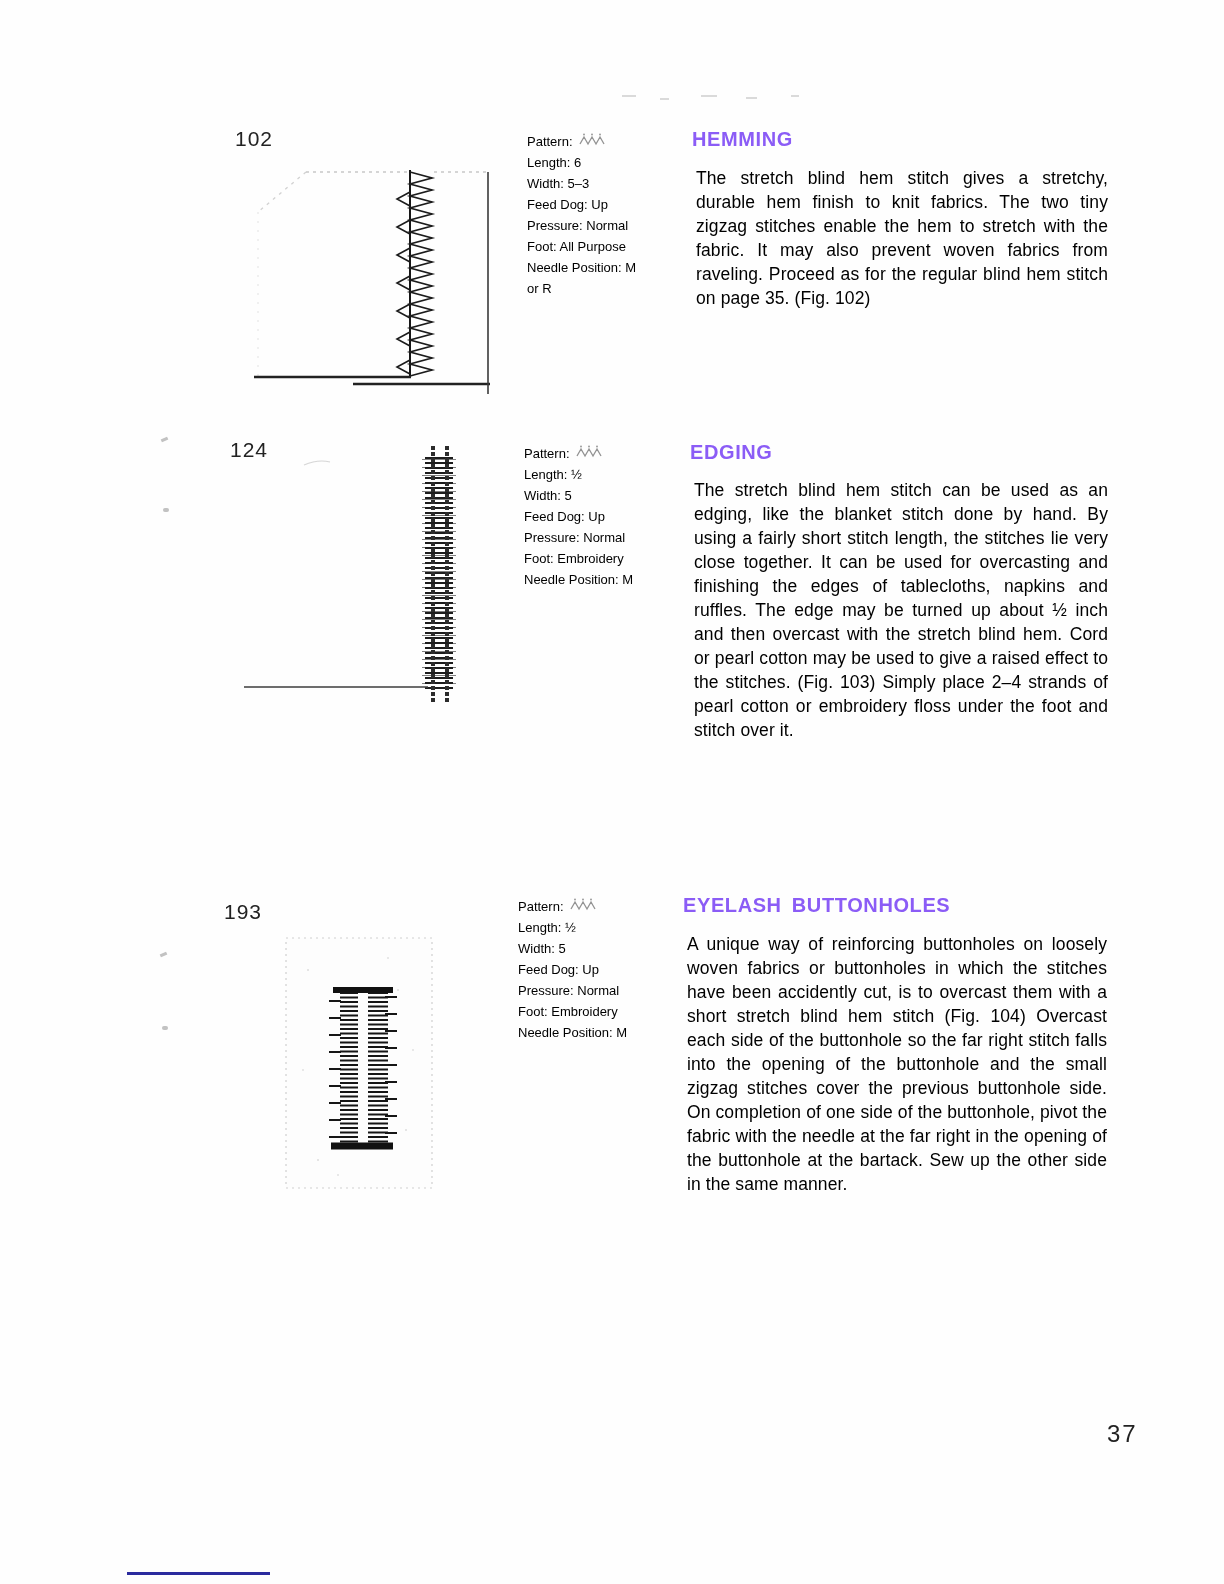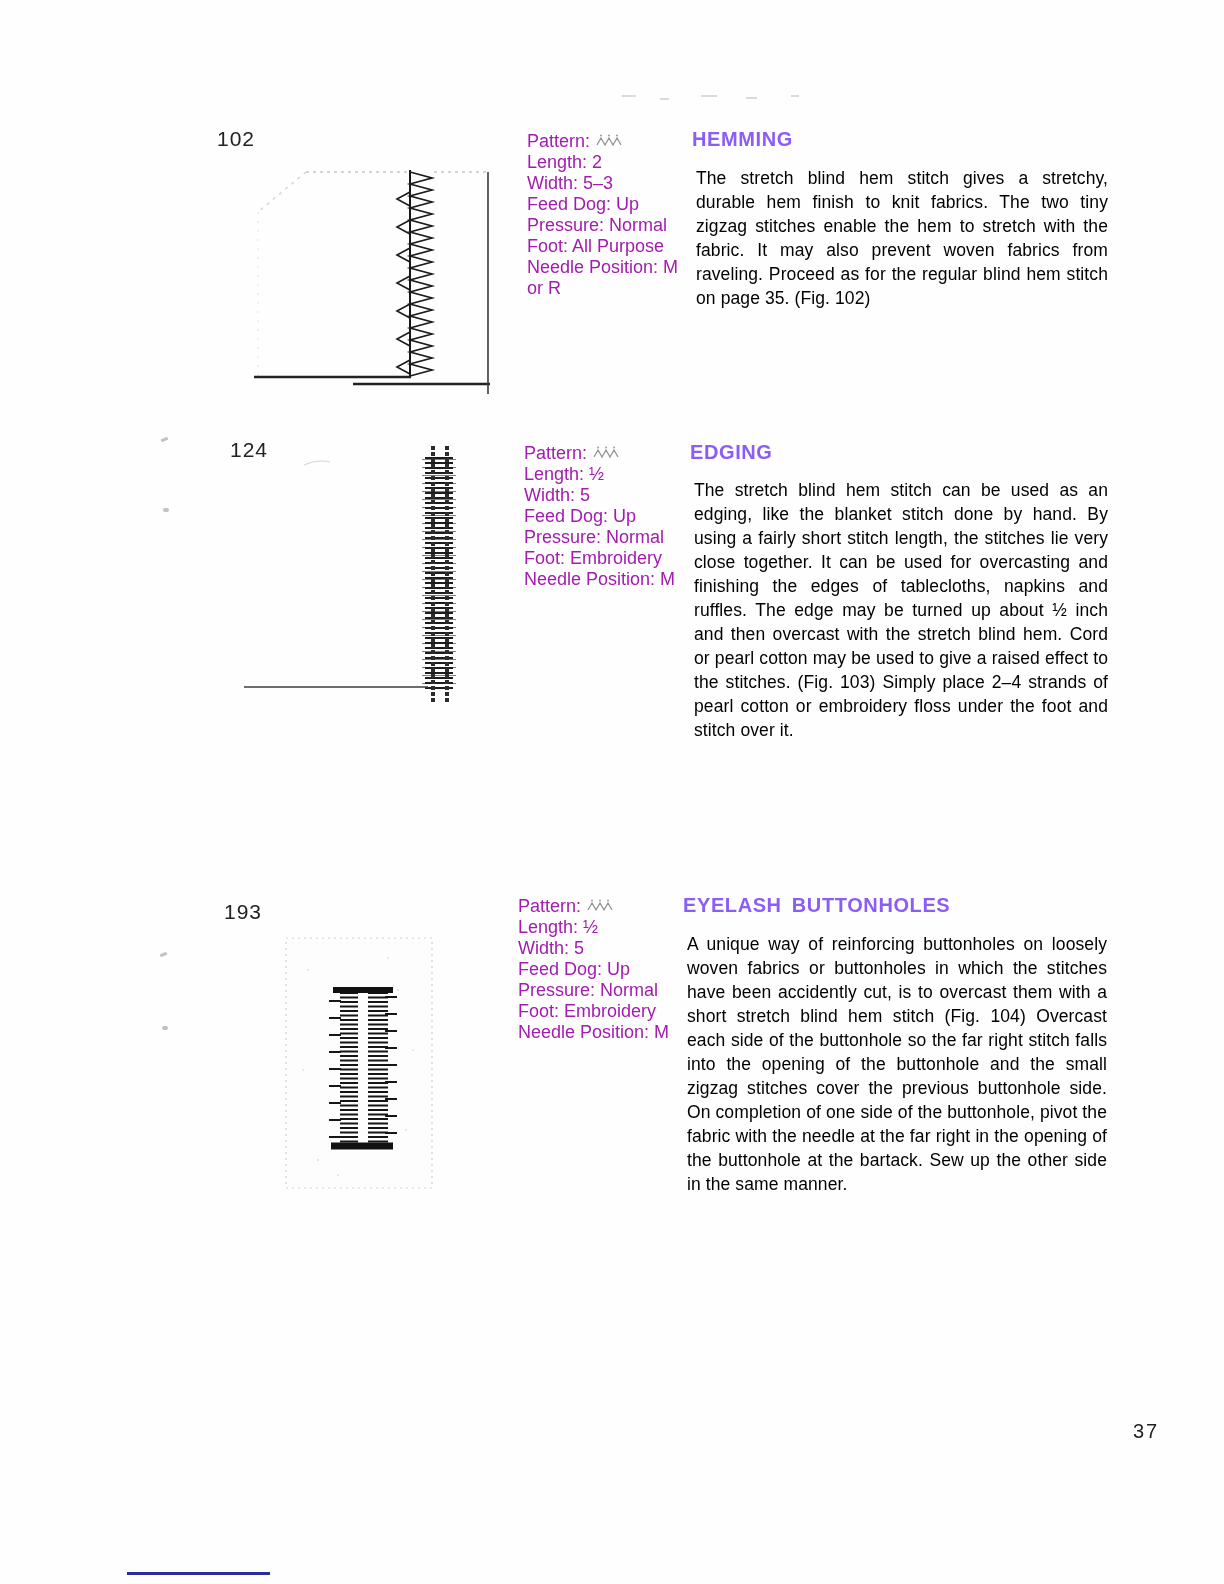--- a/index.html
+++ b/index.html
@@ -2,29 +2,29 @@
 <html><head>
 <meta charset="utf-8">
 <style>
   html,body{margin:0;padding:0;background:#e8e8e8;}
   .page{
     position:relative;width:1224px;height:1584px;background:#fefefe;
     font-family:"Liberation Sans",sans-serif;color:#1f1f1f;overflow:hidden;
     margin:0 auto;
   }
   .figlabel{position:absolute;font-size:21px;color:#222;letter-spacing:1px;}
-  .specs{position:absolute;width:168px;font-size:18px;line-height:21px;color:#a21caf;}
+  .specs{position:absolute;width:168px;font-size:13px;line-height:21px;color:#000000;}
   .specline{white-space:nowrap;}
   .specline.orR{text-align:left;padding-right:2px;}
   .pattern-line svg{vertical-align:-2px;margin-left:5px;opacity:.75;}
   .sectitle{position:absolute;margin:0;font-size:20px;font-weight:bold;color:#8b5cf6;
     letter-spacing:.6px;word-spacing:4px;}
   .bodytext{position:absolute;margin:4px;font-size:17.5px;line-height:24px;
     text-align:justify;color:#000000;letter-spacing:.1px;}
-  .pagenum{position:absolute;font-size:20px;color:#222;letter-spacing:2px;margin-left:26px;}
+  .pagenum{position:absolute;font-size:24px;color:#222;letter-spacing:2px;}
   .footer-line{position:absolute;height:3px;}
   .smudge{position:absolute;background:#b0b0b0;height:2px;opacity:.45;}
   .speck{position:absolute;background:#8f8f8f;opacity:.55;}
   figure{margin:0;padding:0;position:absolute;}
 </style>
 </head>
 <body>
 
 <div class="page">
 
@@ -32,21 +32,21 @@
   <span class="smudge" style="left:660px;top:98px;width:9px;"></span>
   <span class="smudge" style="left:701px;top:95px;width:16px;"></span>
   <span class="smudge" style="left:746px;top:97px;width:11px;"></span>
   <span class="smudge" style="left:791px;top:95px;width:8px;"></span>
 
   <span class="speck" style="left:161px;top:438px;width:7px;height:3px;transform:rotate(-25deg);"></span>
   <span class="speck" style="left:163px;top:508px;width:6px;height:4px;border-radius:2px;"></span>
   <span class="speck" style="left:160px;top:953px;width:7px;height:3px;transform:rotate(-25deg);"></span>
   <span class="speck" style="left:162px;top:1026px;width:6px;height:4px;border-radius:2px;"></span>
 
-  <div class="figlabel" style="left:217px;top:127px;">102</div>
+  <div class="figlabel" style="left:235px;top:127px;">102</div>
 
   <figure style="left:248px;top:166px;">
     <svg width="248" height="234" viewBox="0 0 248 234">
 
       <path d="M58,6 H160 M186,6 H238" stroke="#b9b9b9" stroke-width="1.5" stroke-dasharray="3 4" fill="none" opacity=".8"></path>
       <path d="M58,6 L10,46" stroke="#bdbdbd" stroke-width="1.3" stroke-dasharray="3 5" fill="none" opacity=".7"></path>
       <path d="M10,46 V211" stroke="#cccccc" stroke-width="1" stroke-dasharray="2 7" fill="none" opacity=".55"></path>
 
       <path d="M162,4 V212" stroke="#161616" stroke-width="2" fill="none"></path>
 
@@ -61,21 +61,21 @@
     </svg>
   </figure>
 
   <div class="specs" style="left:527px;top:131px;">
     <div class="specline pattern-line"><span>Pattern:</span><svg width="30" height="16" viewBox="0 0 30 16">
           <path d="M2 12 L6 5 L10 12 L14 5 L18 12 L22 5 L26 12" stroke="#6f6f6f" stroke-width="1.3" fill="none"></path>
           <circle cx="6" cy="2.5" r=".9" fill="#6f6f6f"></circle>
           <circle cx="14" cy="2.5" r=".9" fill="#6f6f6f"></circle>
           <circle cx="22" cy="2.5" r=".9" fill="#6f6f6f"></circle>
         </svg></div>
-    <div class="specline">Length:  2</div>
+    <div class="specline">Length:  6</div>
     <div class="specline">Width:  5–3</div>
     <div class="specline">Feed Dog:  Up</div>
     <div class="specline">Pressure:  Normal</div>
     <div class="specline">Foot:  All Purpose</div>
     <div class="specline">Needle Position:  M</div>
     <div class="specline orR">or R</div>
   </div>
 
   <h2 class="sectitle" style="left:692px;top:128px;">HEMMING</h2>
   <p class="bodytext" style="left:692px;top:162px;width:412px;">The stretch blind hem stitch gives a stretchy, durable hem finish to knit fabrics. The two tiny zigzag stitches enable the hem to stretch with the fabric. It may also prevent woven fabrics from raveling. Proceed as for the regular blind hem stitch on page 35. (Fig. 102)</p>

